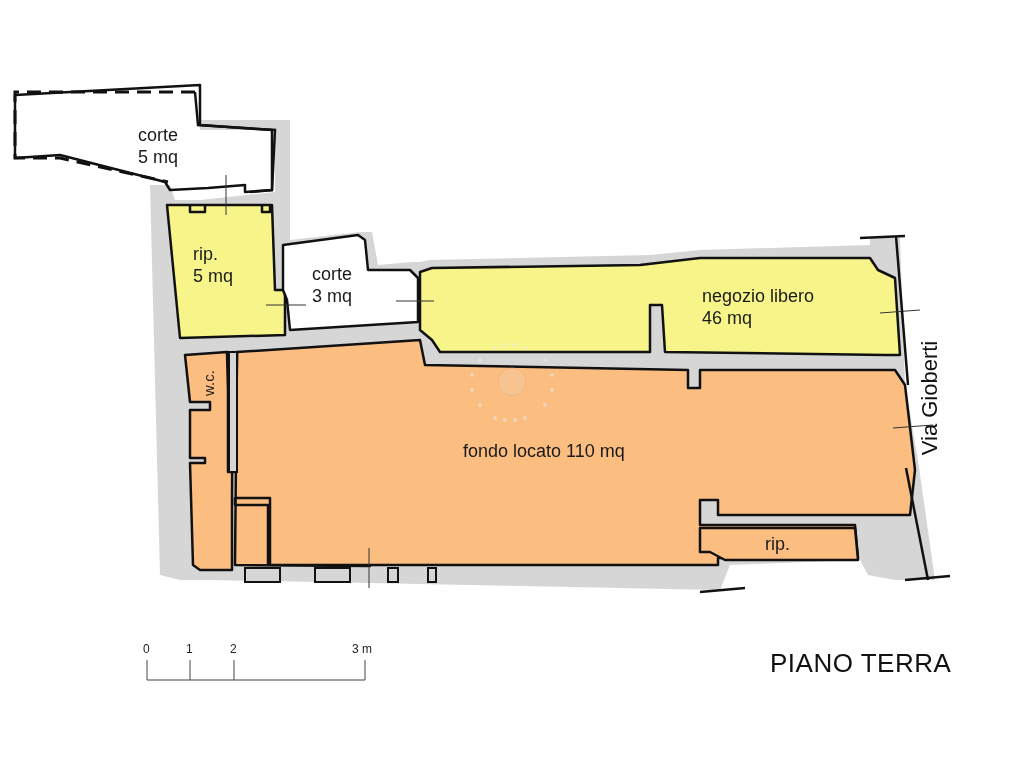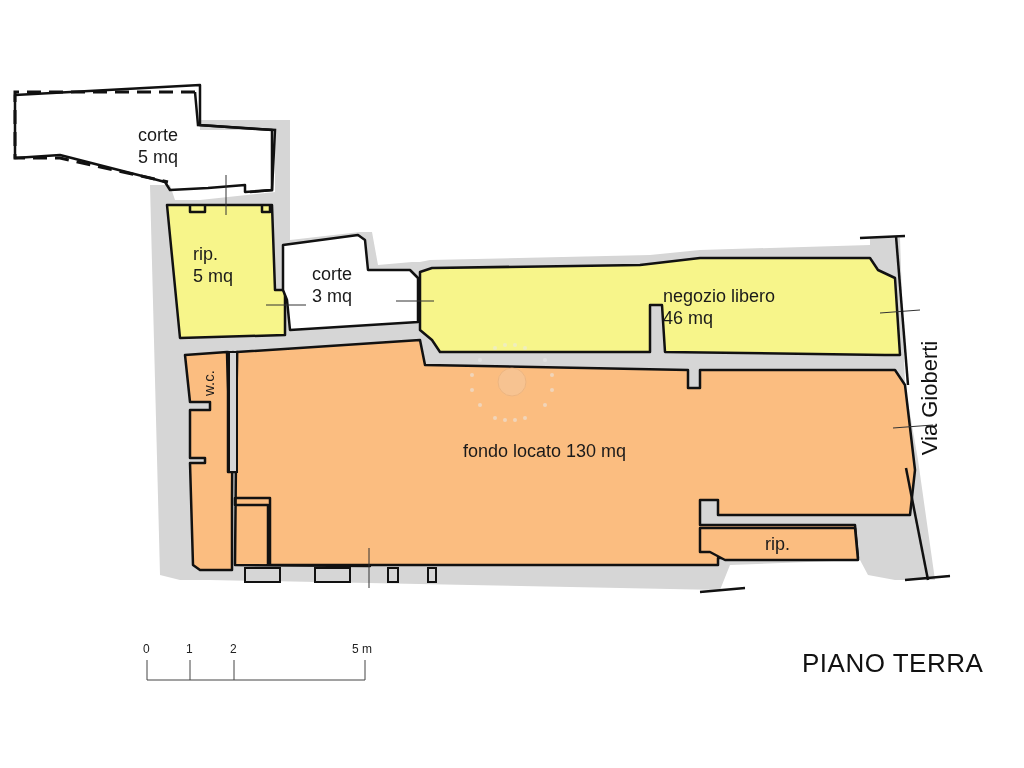--- a/index.html
+++ b/index.html
@@ -1,20 +1,20 @@
 <!DOCTYPE html>
 <html><head>
   <meta charset="utf-8">
   <style>
     html, body { margin: 0; padding: 0; background: #ffffff; }
     body { width: 1024px; height: 768px; position: relative; overflow: hidden; font-family: "Liberation Sans", sans-serif; }
     #plan { position: absolute; left: 0; top: 0; width: 1024px; height: 768px; }
     .lbl { position: absolute; font-family: "Liberation Sans", sans-serif; color: #1a1a1a; font-size: 18px; line-height: 22px; white-space: nowrap; }
     .street { position: absolute; left: 930px; top: 385px; font-size: 22px; color: #111; transform: rotate(-90deg); transform-origin: center; white-space: nowrap; width: 160px; text-align: center; margin-left: -80px; }
-    .title { position: absolute; left: 802px; top: 652px; font-size: 26px; color: #111; letter-spacing: 0.5px; }
+    .title { position: absolute; left: 770px; top: 652px; font-size: 26px; color: #111; letter-spacing: 0.5px; }
     .scale-num { position: absolute; top: 642px; font-size: 12px; color: #222; }
   </style>
 </head>
 <body>
 
 <svg id="plan" viewBox="0 0 1024 768" xmlns="http://www.w3.org/2000/svg">
 
   <g fill="#d6d6d6" stroke="none">
     <polygon points="150,185 170,185 175,200 200,200 275,192 275,130 200,130 200,120 290,120 290,185 290,240 360,232 372,232 378,265 412,262 420,262 430,260 650,255 700,250 870,245 870,238 900,238 905,385 918,460 935,580 912,580 895,580 868,575 860,560 730,565 720,590 470,585 210,580 180,580 160,575"></polygon>
   </g>
@@ -100,33 +100,33 @@
   <div>5 mq</div>
 </div>
 <div class="lbl" style="left:193px;top:243px;">
   <div>rip.</div>
   <div>5 mq</div>
 </div>
 <div class="lbl" style="left:312px;top:263px;">
   <div>corte</div>
   <div>3 mq</div>
 </div>
-<div class="lbl" style="left:663px;top:285px;">
+<div class="lbl" style="left:702px;top:285px;">
   <div>negozio libero</div>
   <div>46 mq</div>
 </div>
 <div class="lbl" style="left:196px;top:372px;transform:rotate(-90deg);font-size:15px;">
   <span>w.c.</span>
 </div>
 <div class="lbl" style="left:463px;top:440px;">
-  <span>fondo locato 130 mq</span>
+  <span>fondo locato 110 mq</span>
 </div>
 <div class="lbl" style="left:765px;top:533px;">
   <span>rip.</span>
 </div>
 
 <div class="street">Via Gioberti</div>
 <div class="lbl title">PIANO TERRA</div>
 
 <div class="scale-num" style="left:143px;">0</div>
 <div class="scale-num" style="left:186px;">1</div>
 <div class="scale-num" style="left:230px;">2</div>
-<div class="scale-num" style="left:352px;">5 m</div>
+<div class="scale-num" style="left:352px;">3 m</div>
 
 </body></html>

